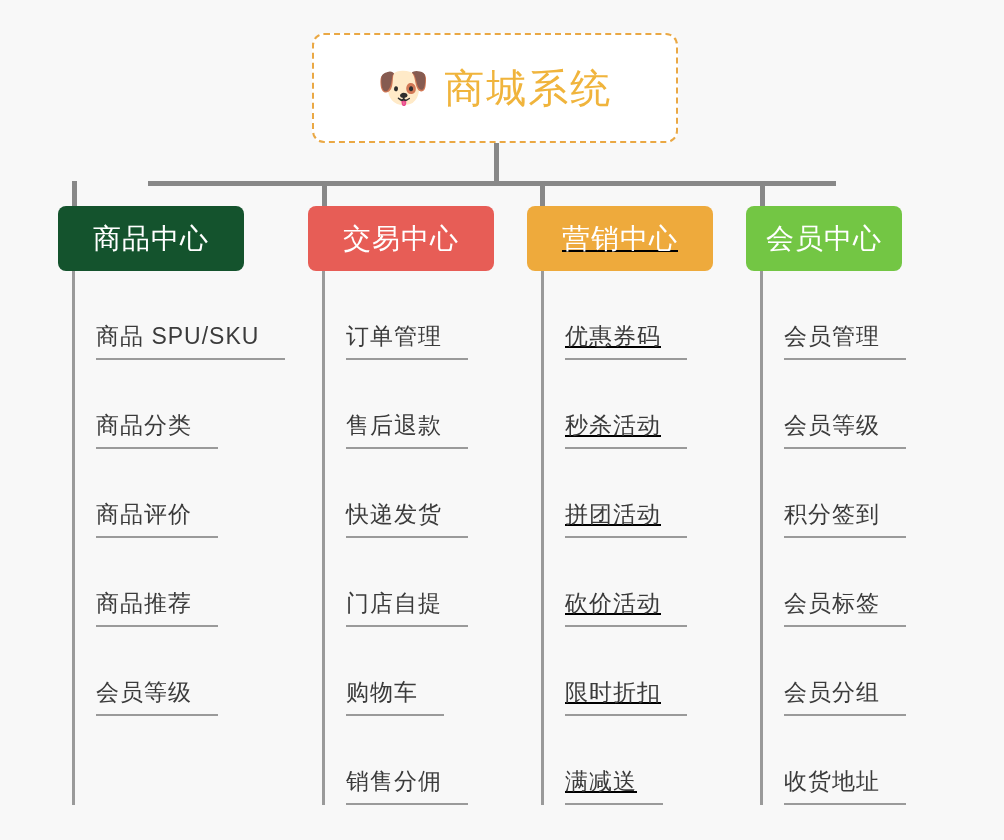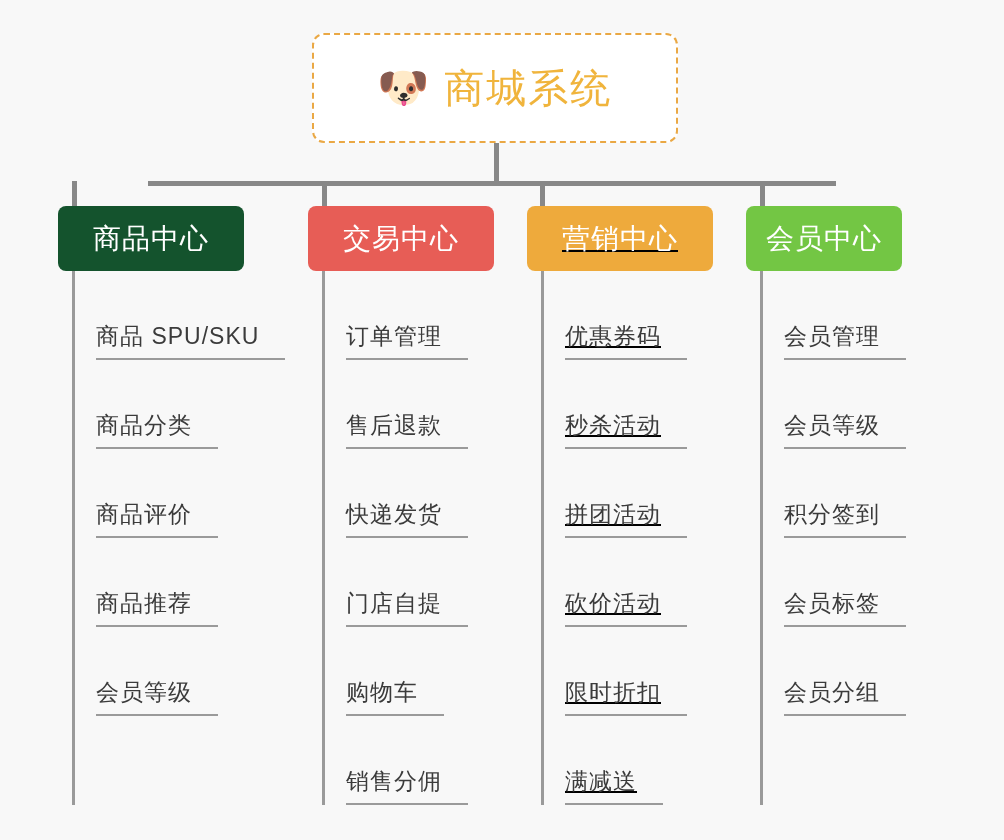--- a/index.html
+++ b/index.html
@@ -228,17 +228,20 @@
           </div>
           <div class="leaf">
             <span class="leaf-text">积分签到</span>
           </div>
           <div class="leaf">
             <span class="leaf-text">会员标签</span>
           </div>
           <div class="leaf">
             <span class="leaf-text">会员分组</span>
           </div>
+          <div class="leaf">
+            <span class="leaf-text">收货地址</span>
+          </div>
         </div>
       </div>
     </div>
 
 </div>
 
 </body></html>

